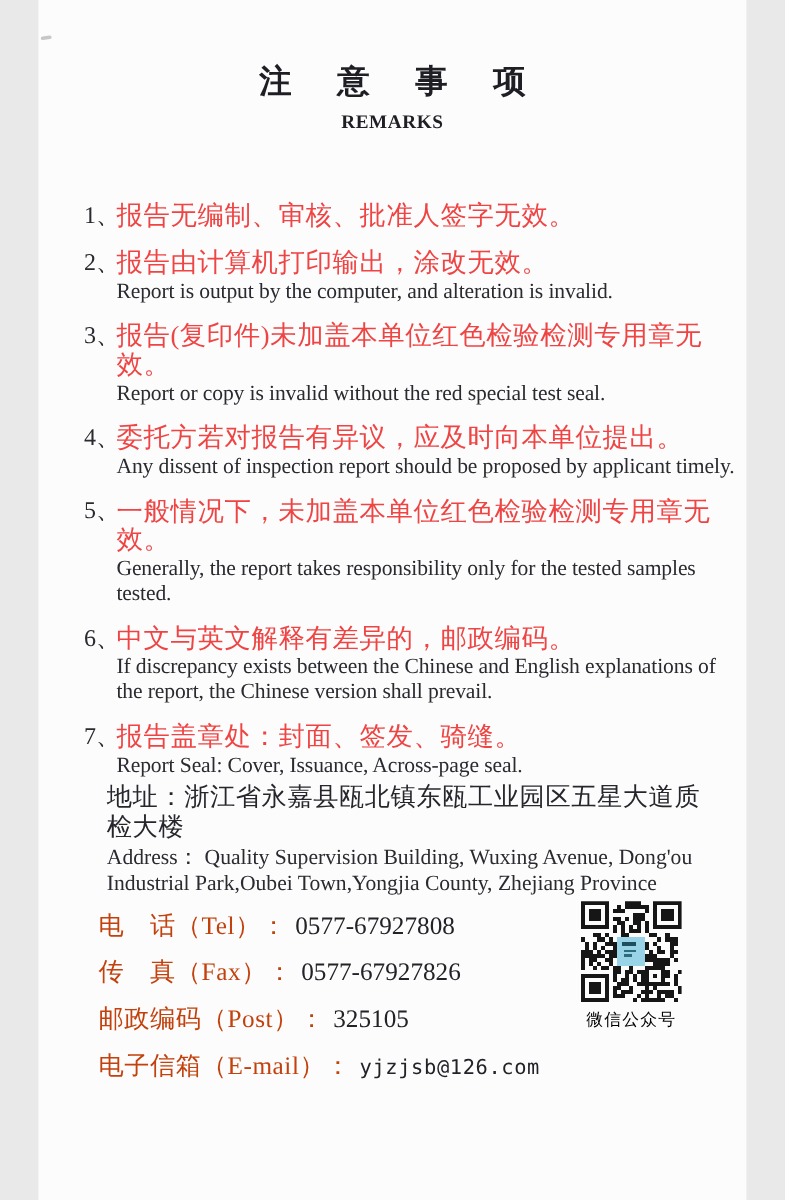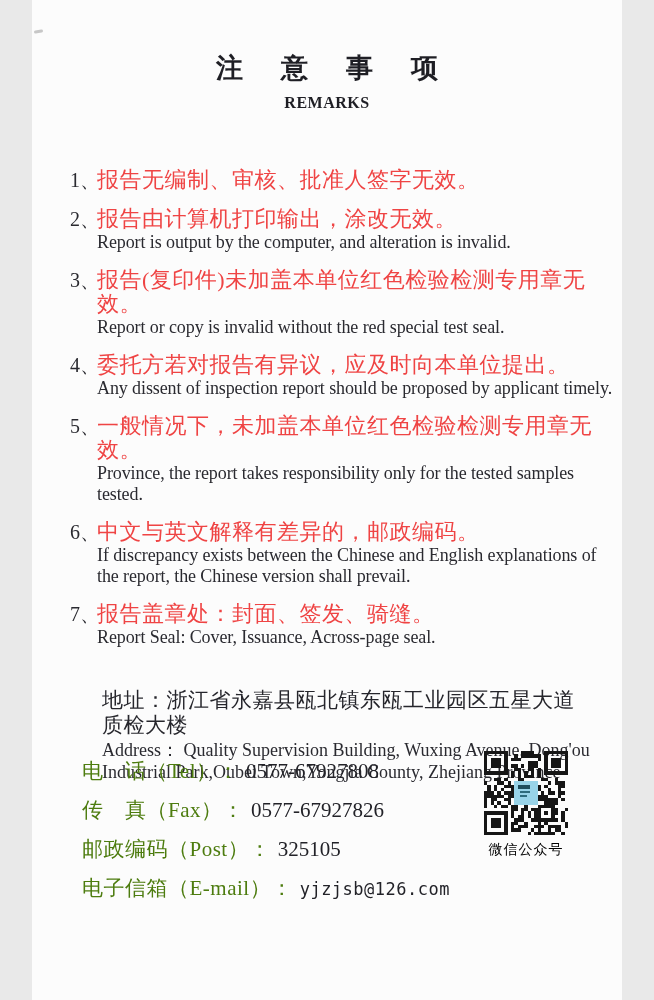--- a/index.html
+++ b/index.html
@@ -42,35 +42,35 @@
   .remark .num{
     font-size:20px;line-height:24px;color:#2a2a30;
   }
   .remark .cn{
     margin:0;font-size:22px;line-height:24px;letter-spacing:.5px;color:#ef4444;
   }
   .remark .en{
     margin:1px 0 0 0;font-size:18px;line-height:21px;letter-spacing:-.1px;color:#2a2a30;
   }
   .address{
-    position:absolute;top:688px;left:57px;right:28px;margin-left:13px;
+    position:absolute;top:652px;left:57px;right:28px;
   }
   .address .cn{
     margin:0;font-size:21px;line-height:25px;letter-spacing:.5px;color:#26262c;
   }
   .address .en{
     margin:1px 0 0 0;font-size:18px;line-height:22px;color:#2a2a30;
   }
   .contacts{
     position:absolute;top:760px;left:50px;width:380px;
   }
   .contact-row{
     margin:0 0 17px 0;font-size:21px;line-height:22px;white-space:nowrap;
   }
-  .contact-row .clabel{letter-spacing:.5px;color:#4d7c0f;margin-top:14px;}
+  .contact-row .clabel{letter-spacing:.5px;color:#c2410c;margin-top:14px;}
   .contact-row .cvalue{margin-left:7px;color:#222228;}
   .contact-row.email .cvalue{
     font-family:"DejaVu Sans Mono", monospace;font-size:17px;letter-spacing:.5px;
   }
   .qr-block{
     position:absolute;left:452px;top:751px;width:84px;text-align:center;
   }
   .qr-code{display:block;width:84px;height:84px;}
   .qr-caption{
     margin-top:6px;font-size:14px;letter-spacing:1px;color:#000000;
@@ -112,21 +112,21 @@
       <span class="num">4、</span>
       <div class="body">
         <p class="cn">委托方若对报告有异议，应及时向本单位提出。</p>
         <p class="en">Any dissent of inspection report should be proposed by applicant timely.</p>
       </div>
     </li>
     <li class="remark">
       <span class="num">5、</span>
       <div class="body">
         <p class="cn">一般情况下，未加盖本单位红色检验检测专用章无效。</p>
-        <p class="en">Province, the report takes responsibility only for the tested samples tested.</p>
+        <p class="en">Generally, the report takes responsibility only for the tested samples tested.</p>
       </div>
     </li>
     <li class="remark">
       <span class="num">6、</span>
       <div class="body">
         <p class="cn">中文与英文解释有差异的，邮政编码。</p>
         <p class="en">If discrepancy exists between the Chinese and English explanations of the report, the Chinese version shall prevail.</p>
       </div>
     </li>
     <li class="remark">

